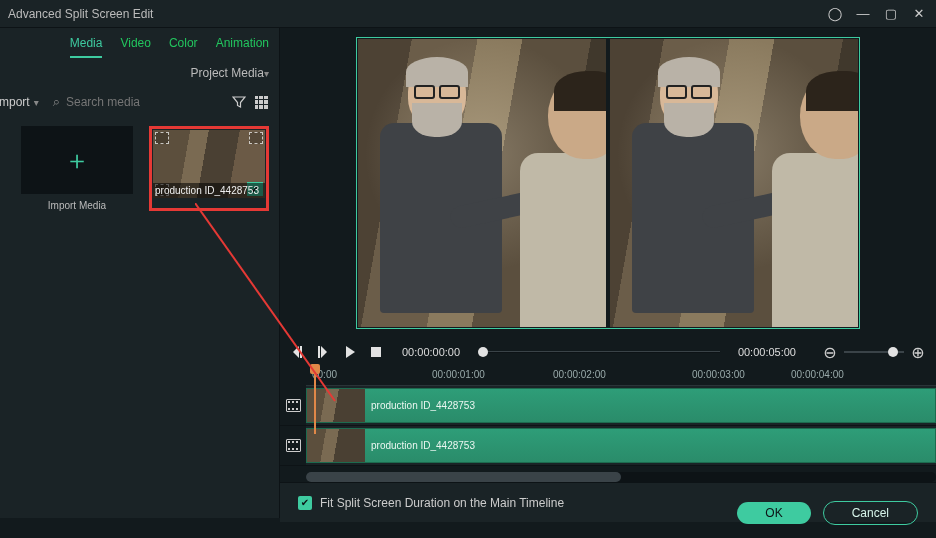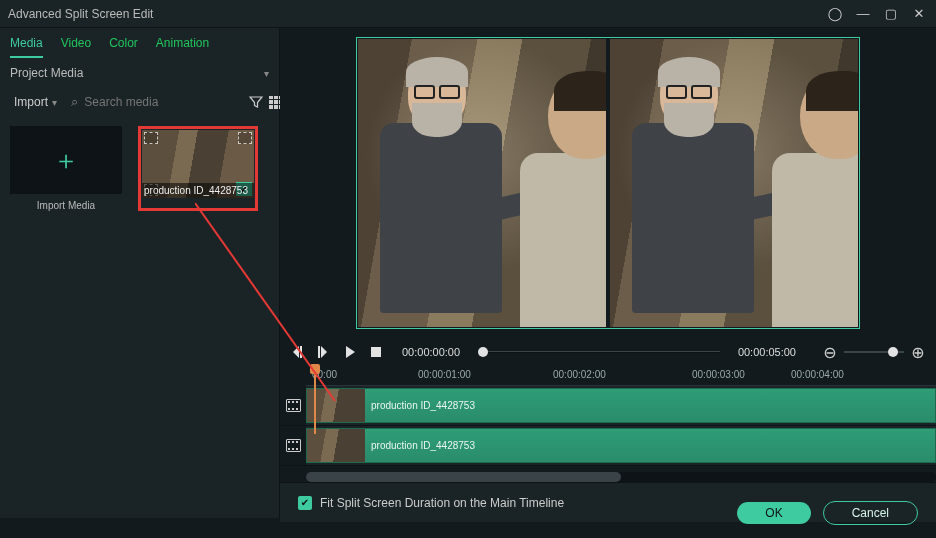--- a/index.html
+++ b/index.html
@@ -1,21 +1,21 @@
 <!DOCTYPE html>
 <html><head>
 <meta charset="utf-8">
 <style>
   * { box-sizing: border-box; margin: 0; padding: 0; }
   body { font-family: Arial, sans-serif; background: #121a1d; color: #ccc; width: 936px; height: 538px; overflow: hidden; }
   .titlebar { display: flex; align-items: center; height: 28px; padding: 0 8px; background: #1a2326; border-bottom: 1px solid #0d1316; }
   .titlebar .title { flex: 1; font-size: 12px; color: #bbb; }
   .titlebar .tb-btn { width: 18px; height: 18px; margin-left: 10px; display: flex; align-items: center; justify-content: center; font-size: 13px; color: #ccc; cursor: pointer; }
   .main { display: flex; height: 490px; }
-  .sidebar { width: 280px; background: #1a2326; border-right: 1px solid #0d1316; display: flex; flex-direction: column; }
+  .sidebar { width: 280px; background: #1a2326; border-right: 1px solid #0d1316; display: flex; flex-direction: column; align-items: flex-end; }
   .tabs { display: flex; padding: 8px 10px 0 10px; gap: 18px; font-size: 12px; }
   .tab { color: #22c55e; padding-bottom: 6px; cursor: pointer; }
   .tab.active { color: #3ecba0; border-bottom: 2px solid #3ecba0; }
   .proj-row { display: flex; align-items: center; padding: 8px 10px; font-size: 12px; color: #bbb; }
   .proj-row .label { flex: 1; }
   .chev { font-size: 10px; color: #888; }
   .import-row { display: flex; align-items: center; padding: 4px 10px; gap: 6px; }
   .import-btn { display: flex; align-items: center; gap: 4px; font-size: 12px; color: #ccc; cursor: pointer; padding: 3px 4px; }
   .search-wrap { flex: 1; display: flex; align-items: center; gap: 6px; padding: 2px 4px; }
   .search-wrap .sicon { color: #888; font-size: 13px; }
@@ -247,21 +247,21 @@
             <div class="zknob"></div>
           </div>
         <span class="tbtn">⊕</span>
       </div>
     </div>
 
     <div class="timeline">
       <div class="playhead"></div>
       <div class="ruler">
         <span class="rtick" style="left:6px">00:00</span>
-        <span class="rtick" style="left:112px">00:00:01:00</span>
+        <span class="rtick" style="left:126px">00:00:01:00</span>
         <span class="rtick" style="left:247px">00:00:02:00</span>
         <span class="rtick" style="left:386px">00:00:03:00</span>
         <span class="rtick" style="left:485px">00:00:04:00</span>
       </div>
       <div class="tracks">
         <div class="track">
           <div class="track-head">
               <div class="filmstrip-icon"></div>
             </div>
           <div class="track-body">

